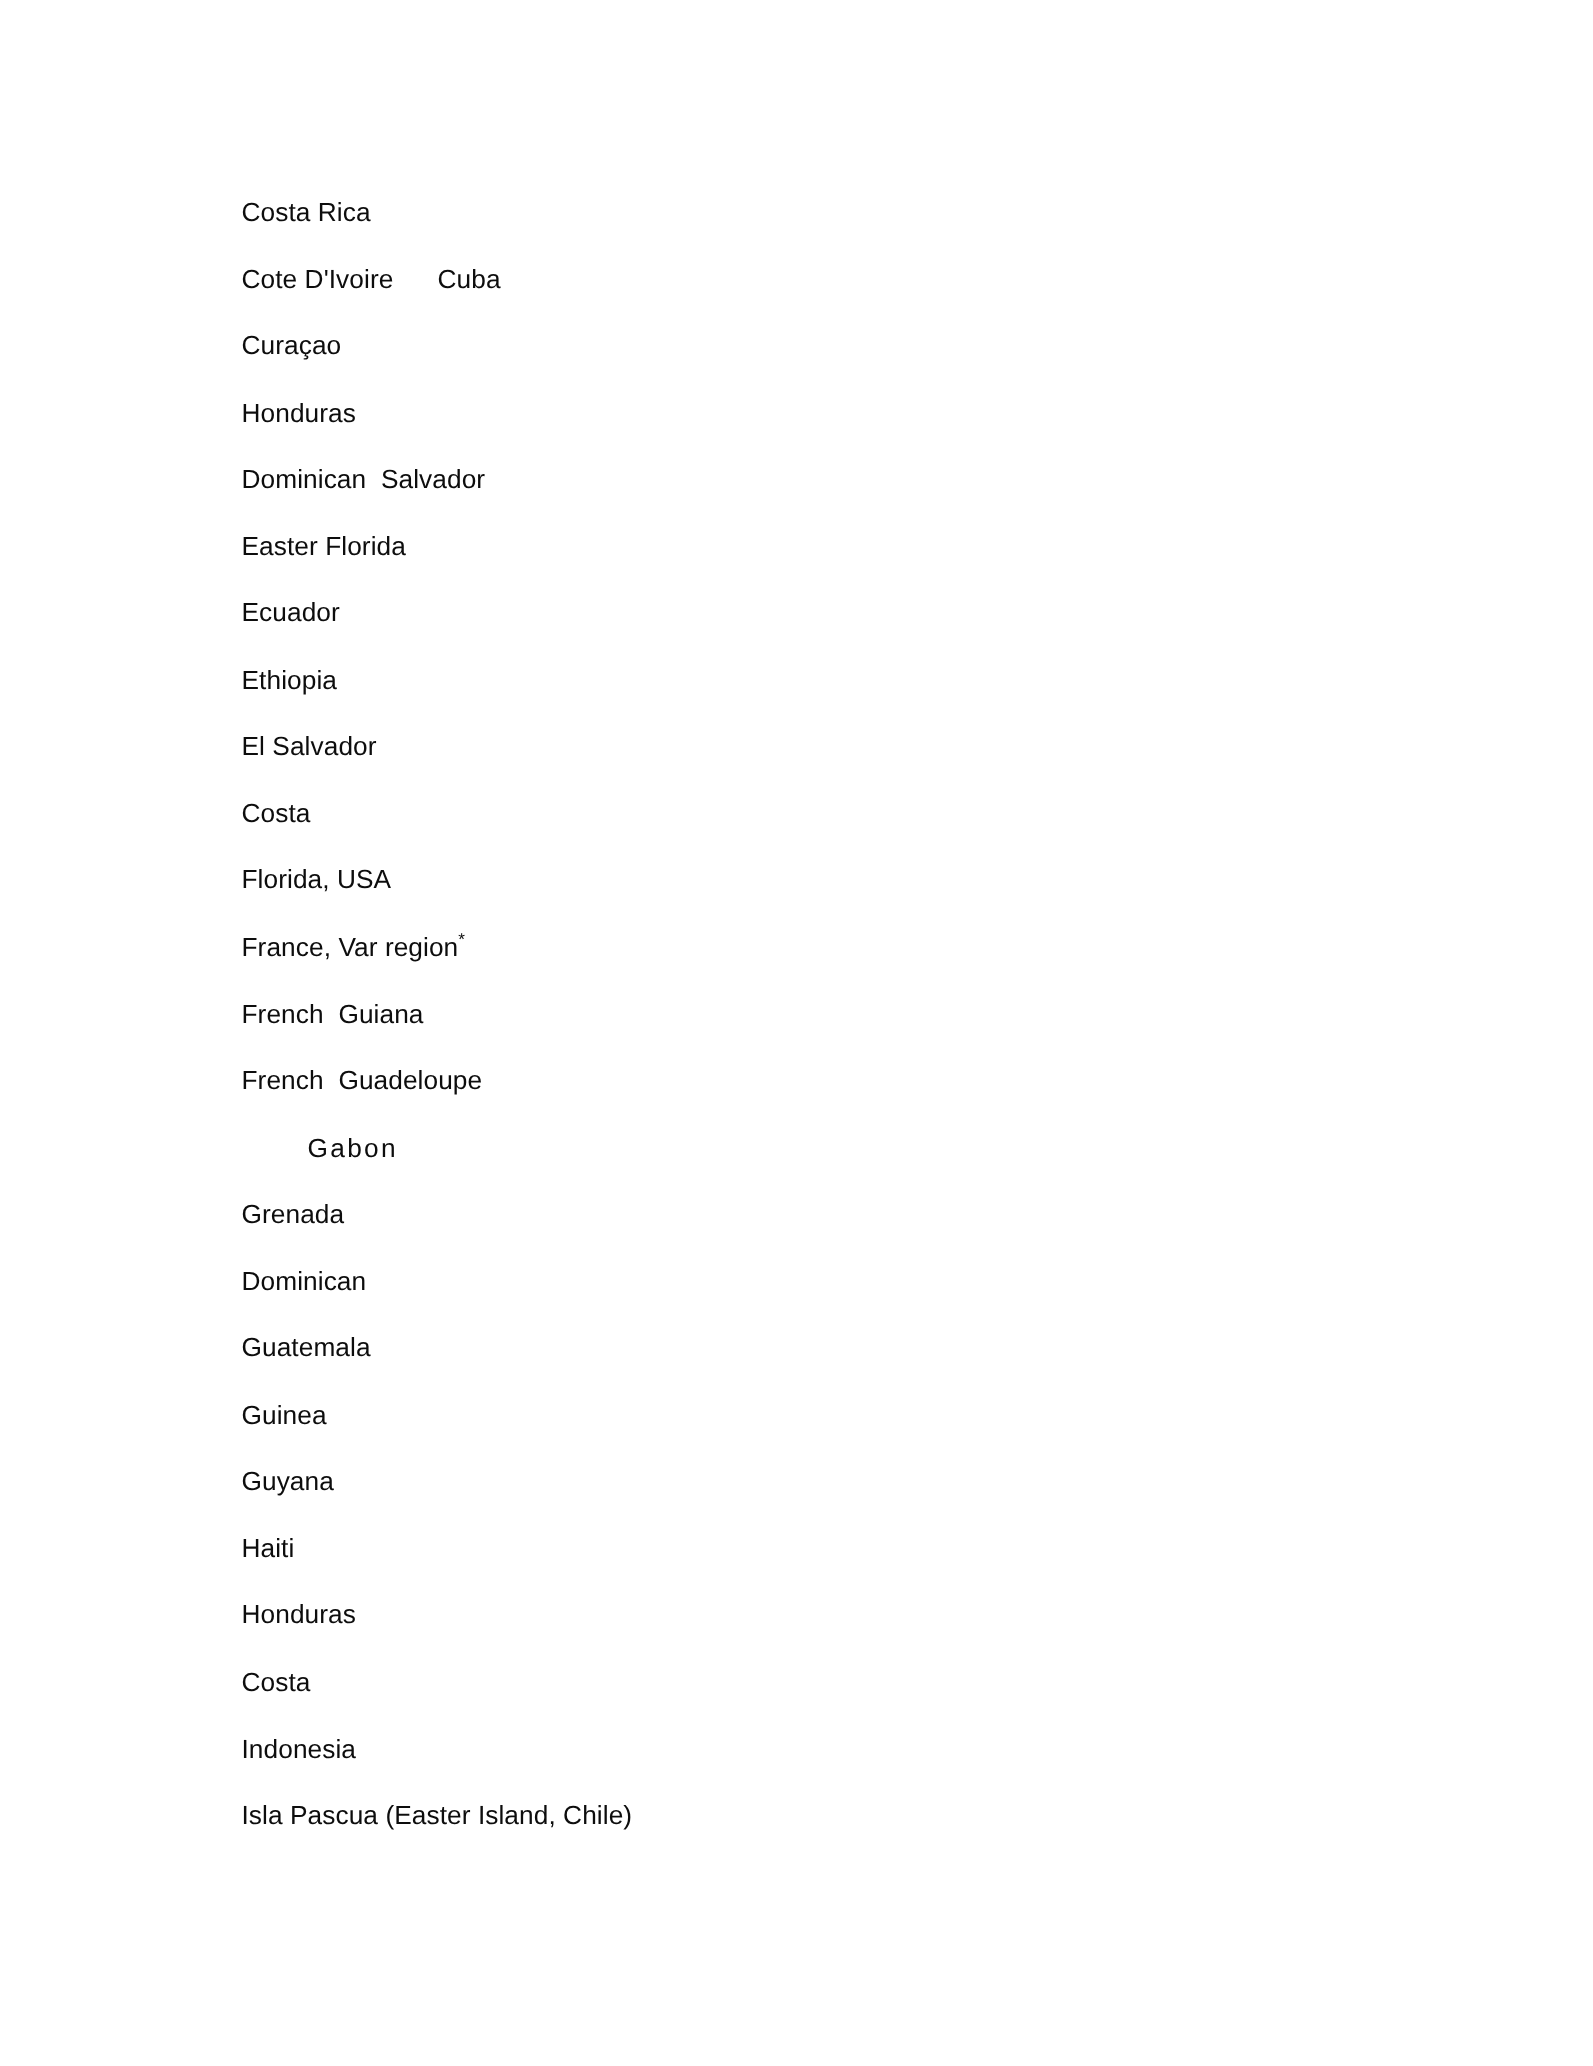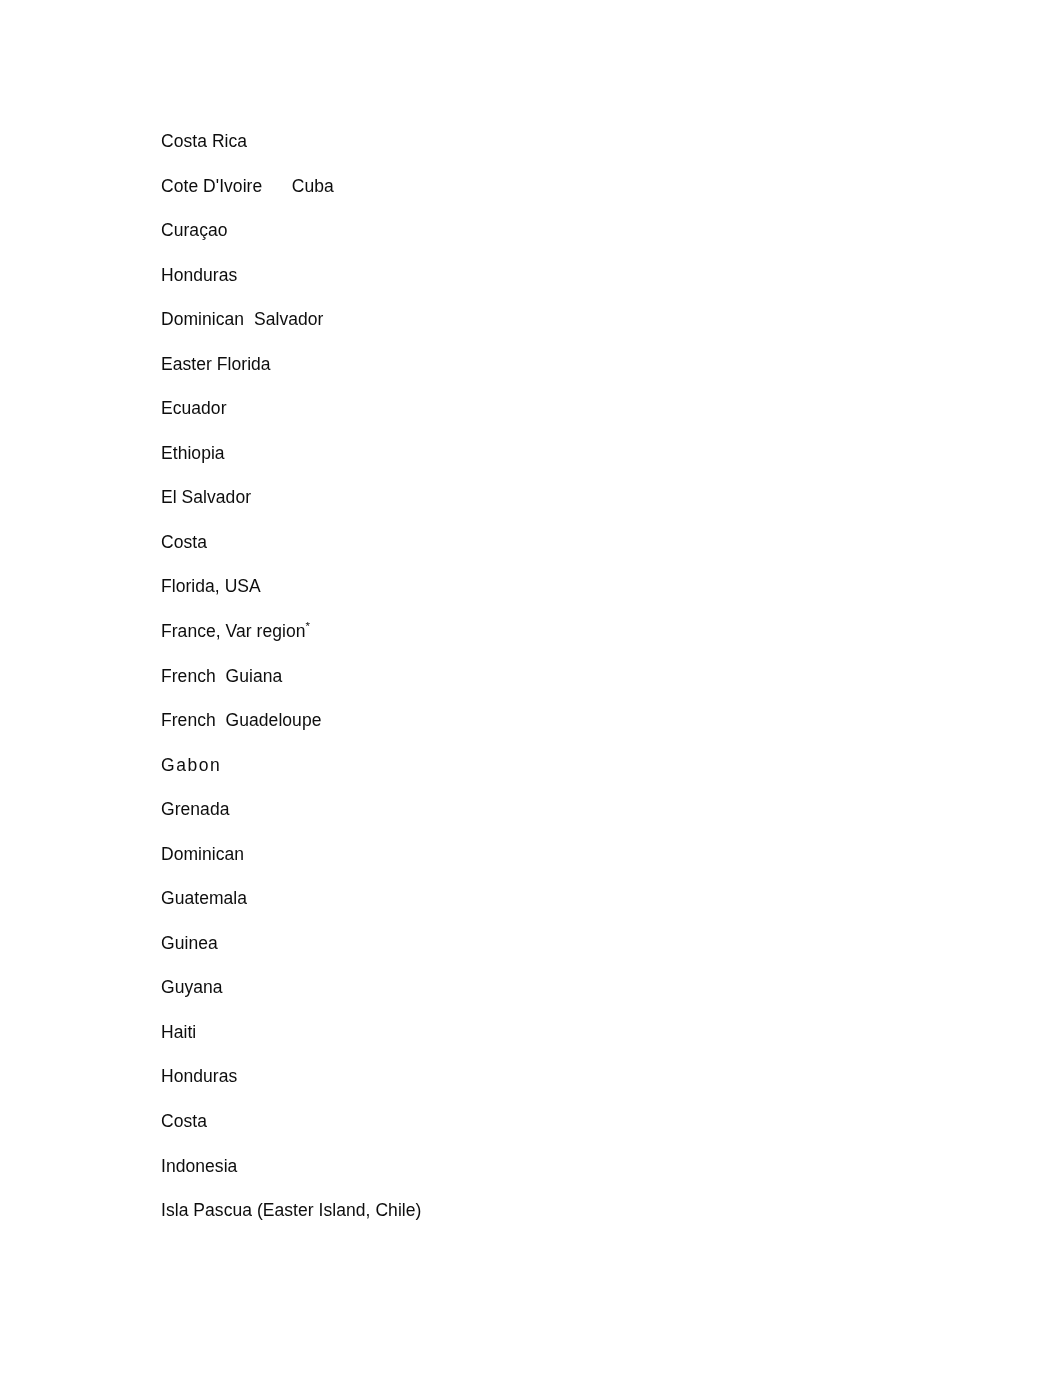--- a/index.html
+++ b/index.html
@@ -37,20 +37,21 @@
     letter-spacing: 0.05px;
     margin: 0;
   }
   
   .line.has-tab {
     
   }
   
   .line.tracked {
     letter-spacing: 1.55px;
+    margin-left: 44px;
   }
   .sup {
     font-size: 11.5px;
     vertical-align: super;
     line-height: 0;
     letter-spacing: 0;
   }
 </style>
 </head>
 <body style="background: rgb(255, 255, 255);">

